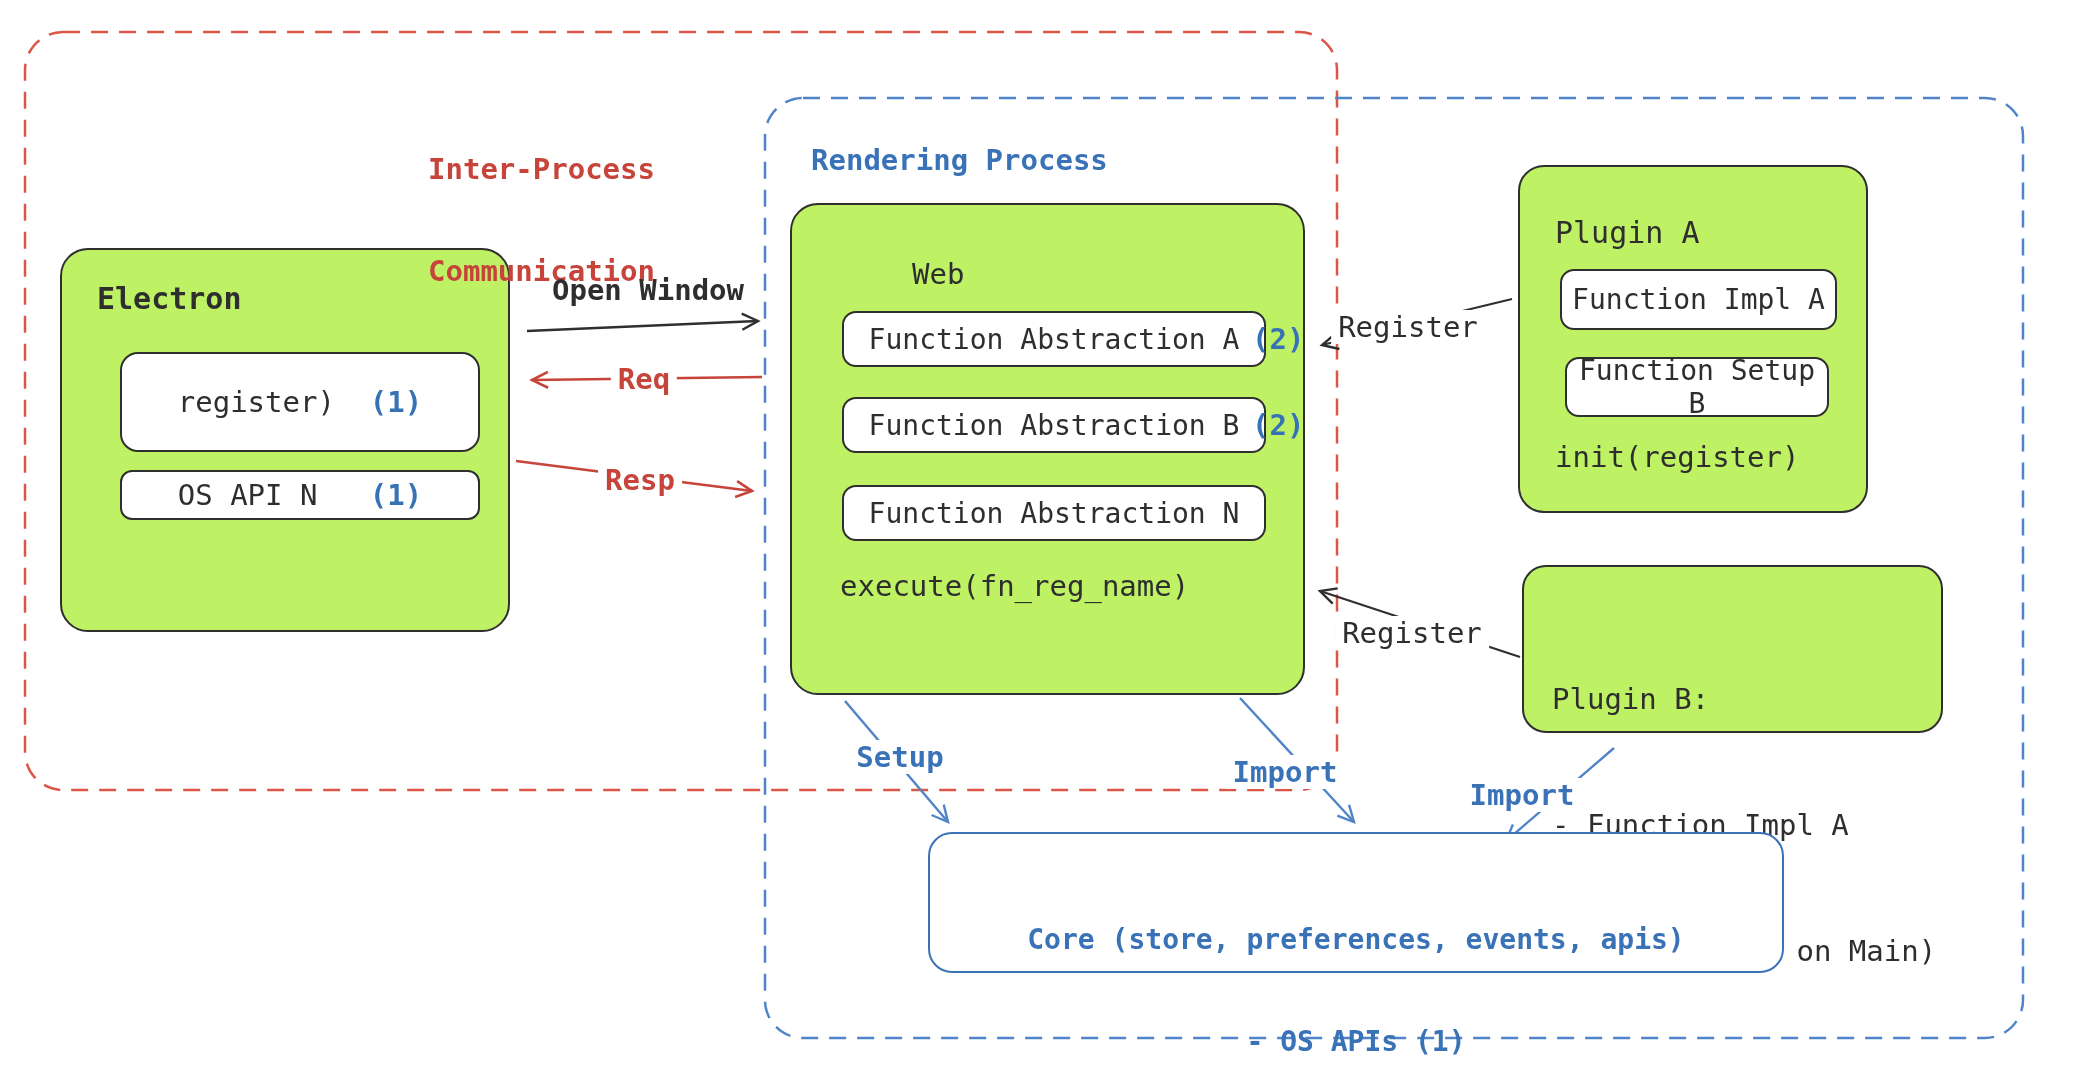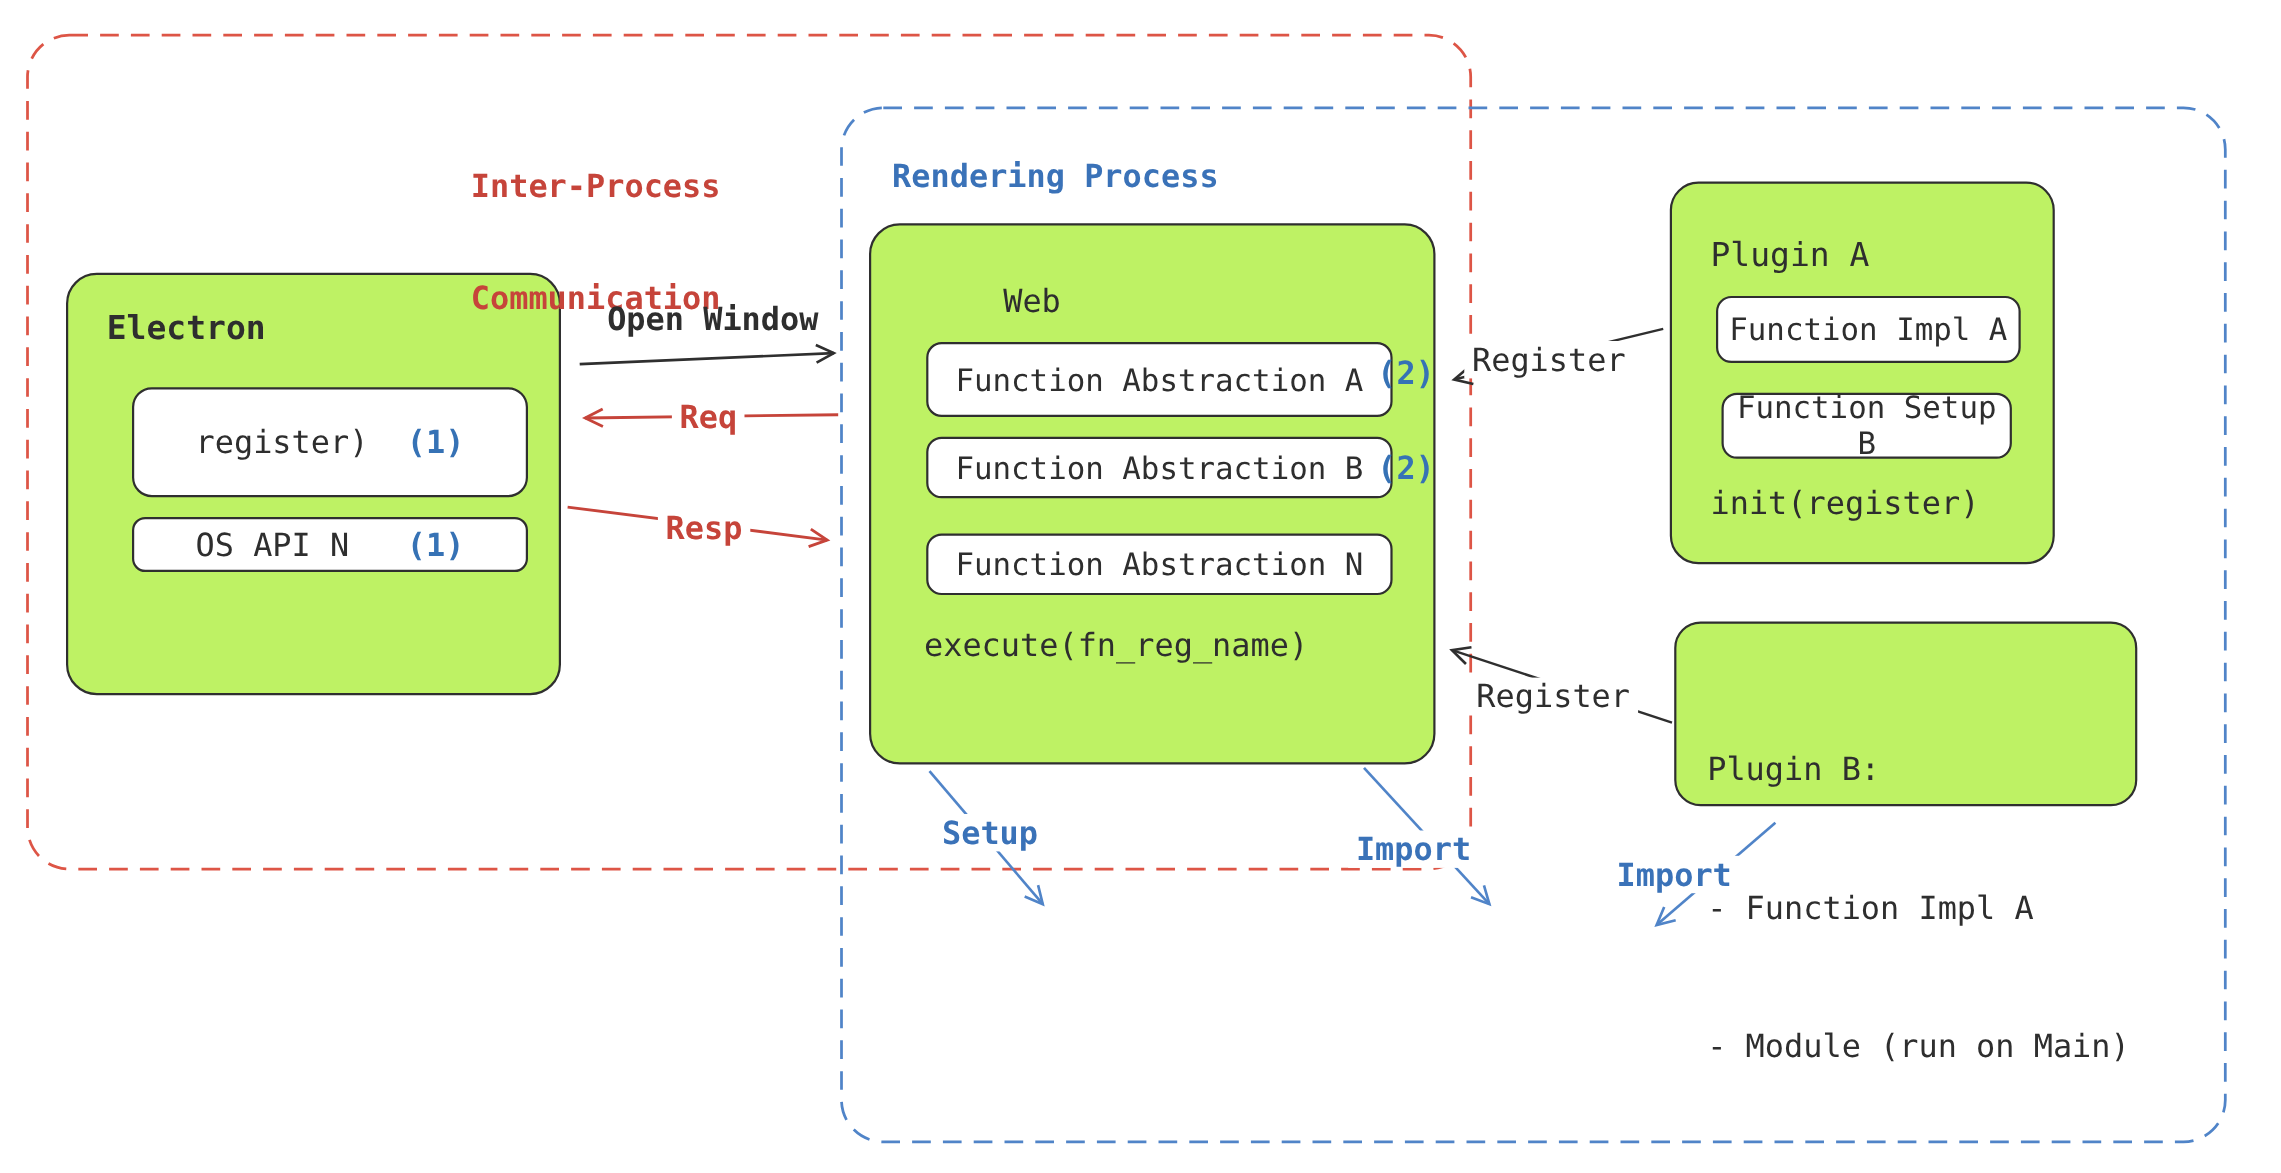--- a/index.html
+++ b/index.html
@@ -76,21 +76,21 @@
     </div>
     <div class="inner-box" style="left:38px;top:220px;width:360px;height:50px;border-radius:12px;font-size:29px;">
       <span>OS API N</span>
         <span>&nbsp;&nbsp;&nbsp;</span>
         <span class="blue-marker">(1)</span>
     </div>
   </div>
 
   <div class="box" style="left:790px;top:203px;width:515px;height:492px;border-radius:28px;">
     <div class="box-title" style="left:120px;top:52px;font-size:29px;">Web</div>
-    <div class="inner-box fn-box-label" style="left:30px;top:106px;width:424px;height:68px;">Function Abstraction A</div>
+    <div class="inner-box fn-box-label" style="left:30px;top:106px;width:424px;height:56px;">Function Abstraction A</div>
     <div class="inner-box fn-box-label" style="left:30px;top:192px;width:424px;height:56px;">Function Abstraction B</div>
     <div class="inner-box fn-box-label" style="left:30px;top:280px;width:424px;height:56px;">Function Abstraction N</div>
     <div class="mono-text blue-marker" style="left:460px;top:117px;">(2)</div>
     <div class="mono-text blue-marker" style="left:460px;top:203px;">(2)</div>
     <div class="mono-text" style="left:48px;top:364px;">execute(fn_reg_name)</div>
   </div>
 
   <div class="box" style="left:1518px;top:165px;width:350px;height:348px;border-radius:26px;">
     <div class="box-title" style="left:35px;top:48px;">Plugin A</div>
     <div class="inner-box fn-box-label" style="left:20px;top:102px;width:277px;height:61px;">Function Impl A</div>
@@ -99,20 +99,27 @@
   </div>
 
   <div class="box" style="left:1522px;top:565px;width:421px;height:168px;border-radius:24px;">
     <div class="plugin-b-lines">
       <div>Plugin B:</div>
       <div>- Function Impl A</div>
       <div>- Module (run on Main)</div>
     </div>
   </div>
 
+  <div class="core-box" style="left:928px;top:832px;width:856px;height:141px;">
+    <div class="core-text">
+      <div>Core (store, preferences, events, apis)</div>
+      <div>- OS APIs (1)</div>
+      
+    </div>
+  </div>
 
   <div class="arrow-label black" style="left:648px;top:290px;background:transparent;">Open Window</div>
   <div class="arrow-label red" style="left:644px;top:379px;">Req</div>
   <div class="arrow-label red" style="left:640px;top:480px;">Resp</div>
   <div class="arrow-label black" style="left:1408px;top:327px;font-weight:500;">Register</div>
   <div class="arrow-label black" style="left:1412px;top:633px;font-weight:500;">Register</div>
   <div class="arrow-label blue" style="left:900px;top:757px;">Setup</div>
   <div class="arrow-label blue" style="left:1285px;top:772px;">Import</div>
   <div class="arrow-label blue" style="left:1522px;top:795px;">Import</div>
 

